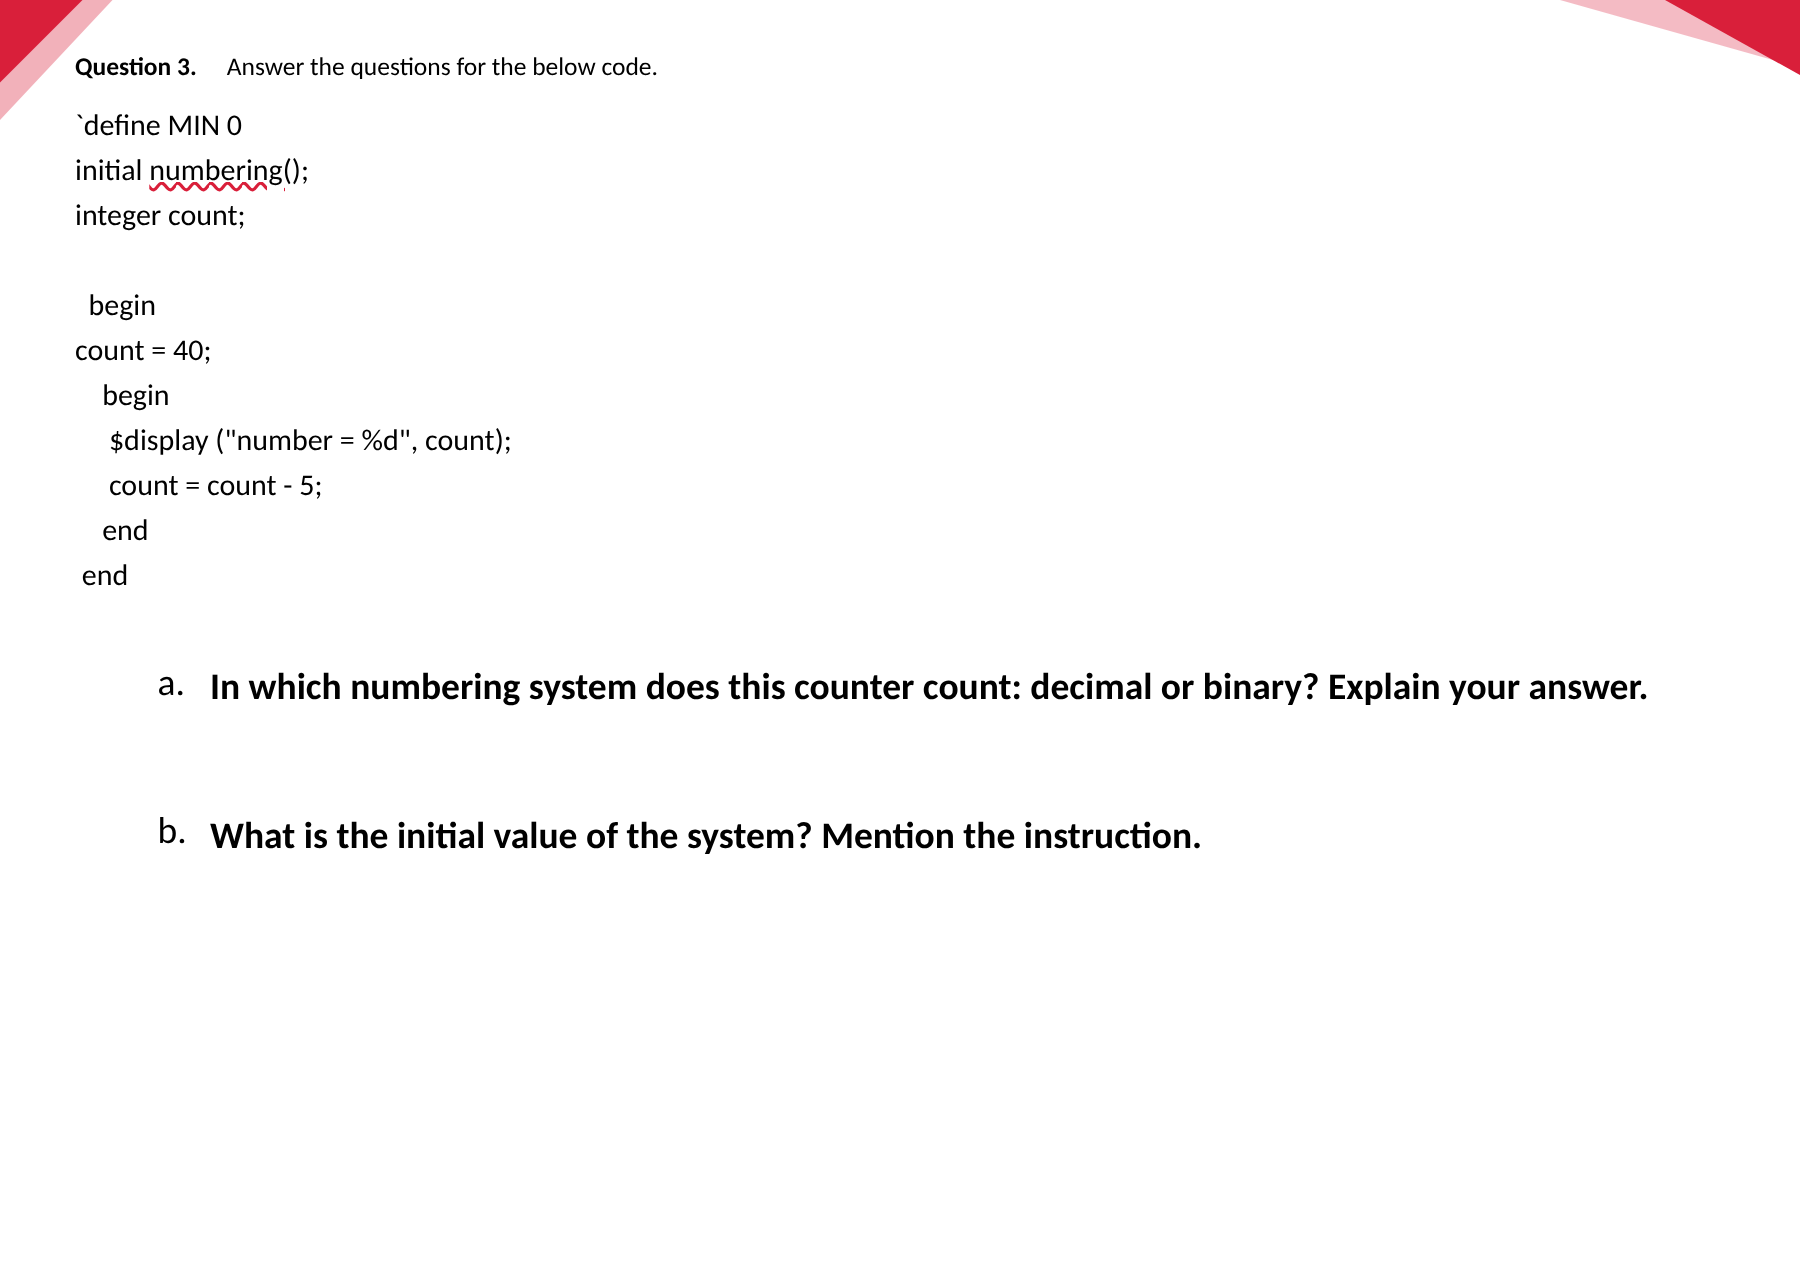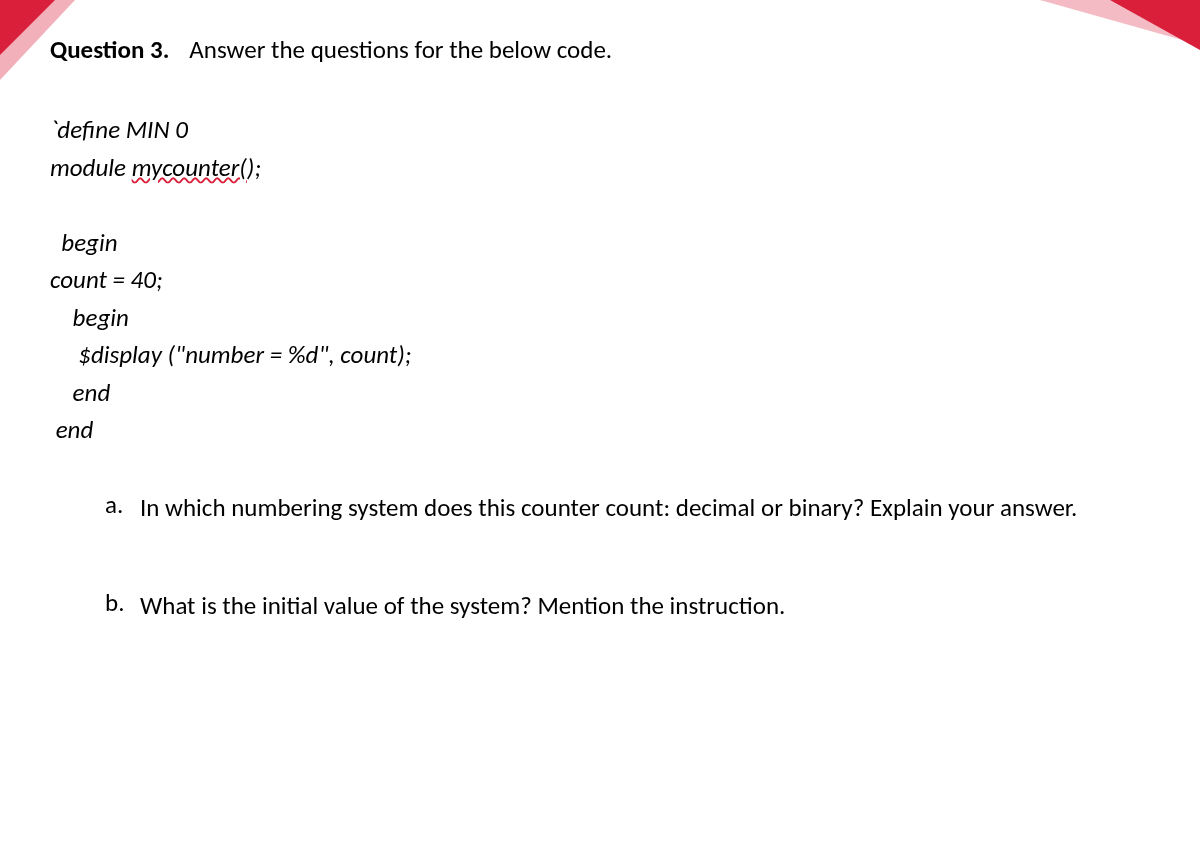--- a/index.html
+++ b/index.html
@@ -50,35 +50,34 @@
     position: absolute;
     top: 0;
     right: 0;
     width: 0;
     height: 0;
     border-right: 160px solid rgba(217,31,58,0.3);
     border-bottom: 45px solid transparent;
     z-index: 0;
   }
   .question-header {
-    font-size: 25px;
+    font-size: 17px;
     margin-top: 4px;
-    margin-bottom: 46px;
+    margin-bottom: 14px;
     position: relative;
     z-index: 1;
   }
   .question-label {
     font-weight: bold;
     margin-right: 20px;
   }
   .code-block {
-    font-size: 25px;
+    font-size: 20px;
     line-height: 1.5;
     margin-bottom: 40px;
-    font-style: italic;
   }
   .code-line {
     white-space: pre;
   }
   .squiggle {
     text-decoration-line: underline;
     text-decoration-style: wavy;
     text-decoration-color: #d91f3a;
     text-decoration-thickness: 1.5px;
   }
@@ -91,44 +90,47 @@
     margin-bottom: 60px;
     text-align: justify;
   }
   .sub-q-marker {
     width: 35px;
     flex-shrink: 0;
   }
   .sub-q-text {
     flex: 1;
     line-height: 1.55;
+    font-weight: bold;
   }
 </style>
 </head>
 <body>
 
 <div class="corner-tl2"></div>
 <div class="corner-tl"></div>
 <div class="corner-tr2"></div>
 <div class="corner-tr"></div>
 
 <div class="page">
 
   <div class="question-header">
     <span class="question-label">Question 3.</span><span>Answer the questions for the below code.</span>
   </div>
 
   <div class="code-block">
     <div class="code-line">`define MIN 0</div>
-    <div class="code-line"><span>module </span><span class="squiggle">mycounter(</span><span>);</span></div>
+    <div class="code-line"><span>initial </span><span class="squiggle">numbering(</span><span>);</span></div>
+    <div class="code-line">integer count;</div>
     <div class="code-line">&nbsp;</div>
     <div class="code-line">  begin</div>
     <div class="code-line">count = 40;</div>
     <div class="code-line">    begin</div>
     <div class="code-line">     $display ("number = %d", count);</div>
+    <div class="code-line">     count = count - 5;</div>
     <div class="code-line">    end</div>
     <div class="code-line"> end</div>
   </div>
 
   <div class="sub-questions">
     <div class="sub-q">
       <div class="sub-q-marker">a.</div>
       <div class="sub-q-text">In which numbering system does this counter count: decimal or binary? Explain your answer.</div>
     </div>
     <div class="sub-q">

